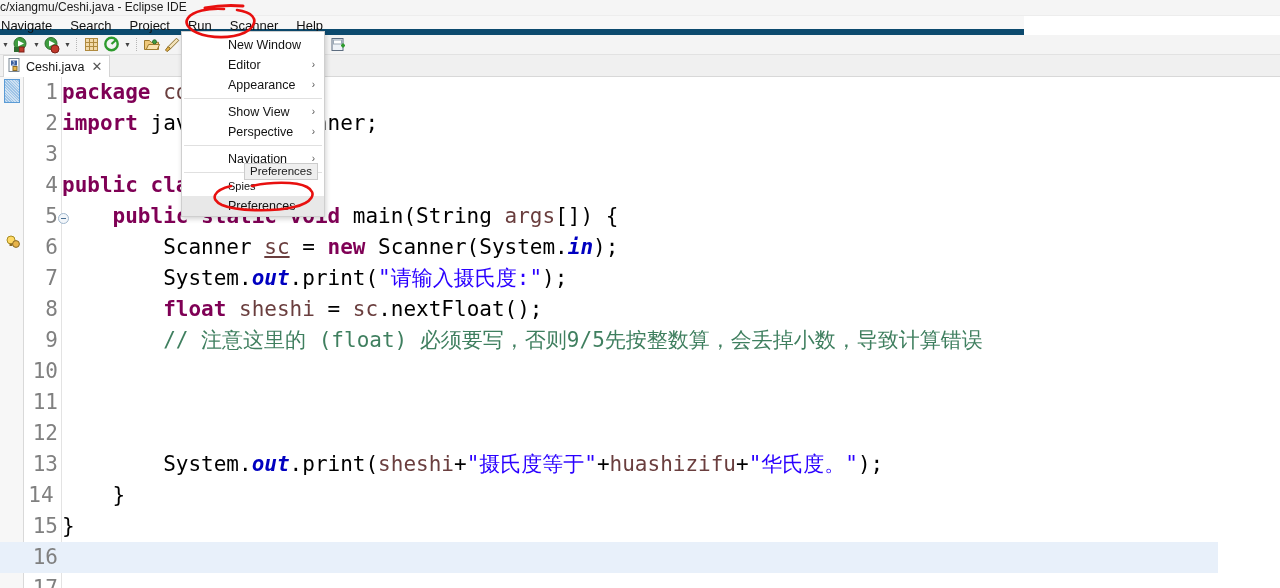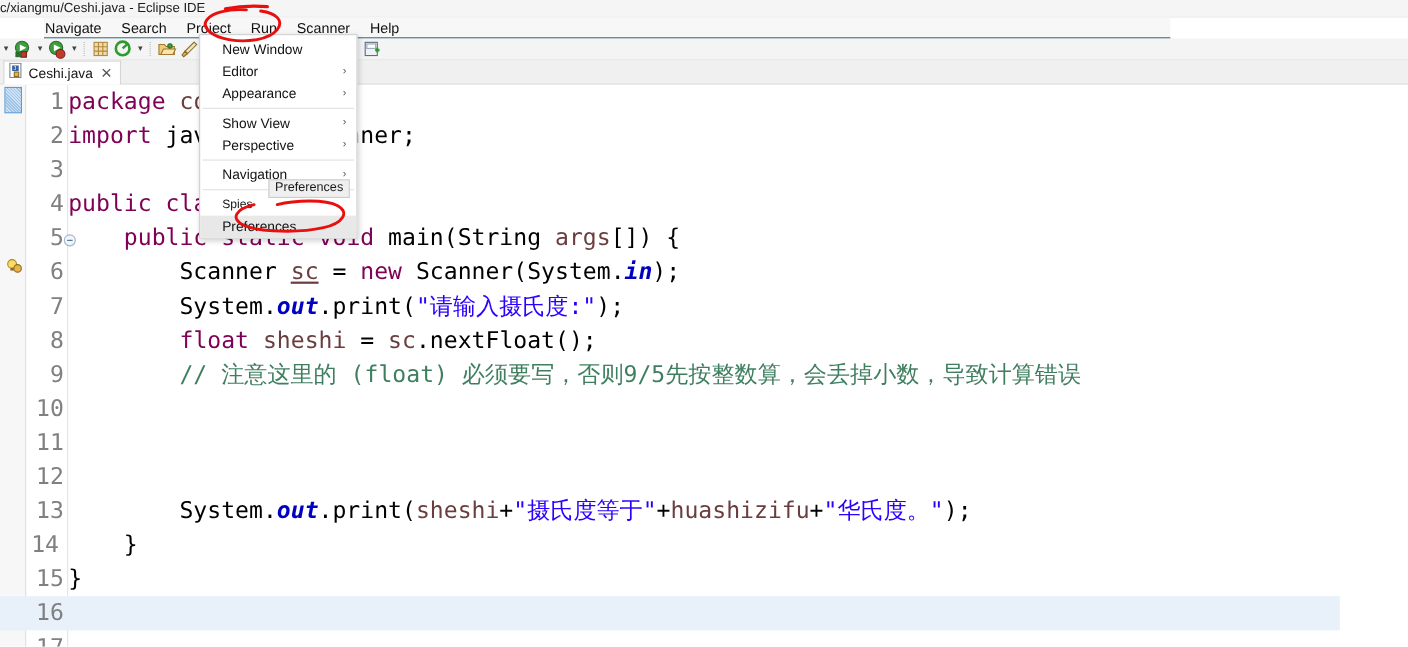--- a/index.html
+++ b/index.html
@@ -28,22 +28,21 @@
     font-size: 12px; color: #1a1a1a;
     white-space: nowrap;
     line-height: 16px;
   }
 
   
   .menubar {
     position: absolute; left: 0; top: 16px;
     width: 1024px; height: 19px;
     background: #f7f7f7;
-    border-bottom: 1px solid #0c4a6e;
-    margin-left: 40px;
+    border-bottom: 6px solid #0c4a6e;
   }
   .menubar-inner {
     position: absolute; left: -8px; top: 0;
     height: 19px;
     display: flex; align-items: center;
     white-space: nowrap;
   }
   .menu-item {
     font-size: 13px; color: #111;
     padding: 0 9px;
@@ -167,42 +166,42 @@
     font-size: 21px;
     color: #000000;
   }
   .curline {
     position: absolute; left: 0;
     width: 1218px; height: 31px;
     background: #e8f0fa;
   }
 
   
-  .kw   { color: #7f0055; font-weight: normal; }
+  .kw   { color: #7f0055; font-weight: bold; }
   .str  { color: #2a00ff; }
   .cmt  { color: #3f7f5f; }
   .fld  { color: #0000c0; font-style: italic; font-weight: bold; }
   .mth  { color: #000000; font-style: italic; }
   .lv   { color: #6a3e3e; }
   .lvu  { color: #6a3e3e; text-decoration: underline; }
 
   
   .dropdown {
     position: absolute; left: 181px; top: 31px;
     width: 144px;
     background: #ffffff;
     border: 1px solid #cfcfcf;
     box-shadow: 1px 2px 5px rgba(0,0,0,0.18);
     padding: 3px 0 0 0;
     z-index: 40;
   }
   .dd-item {
     position: relative;
     height: 20px; line-height: 20px;
-    padding-left: 20px; padding-right: 8px;
+    padding-left: 46px; padding-right: 8px;
     font-size: 12.5px; color: #121212;
     white-space: nowrap;
     cursor: default;
   }
   .dd-item.hl { background: #e8e8e8; }
   .dd-item .arrow {
     position: absolute; right: 9px; top: 0;
     font-size: 10px; color: #555;
   }
   .dd-sep {

